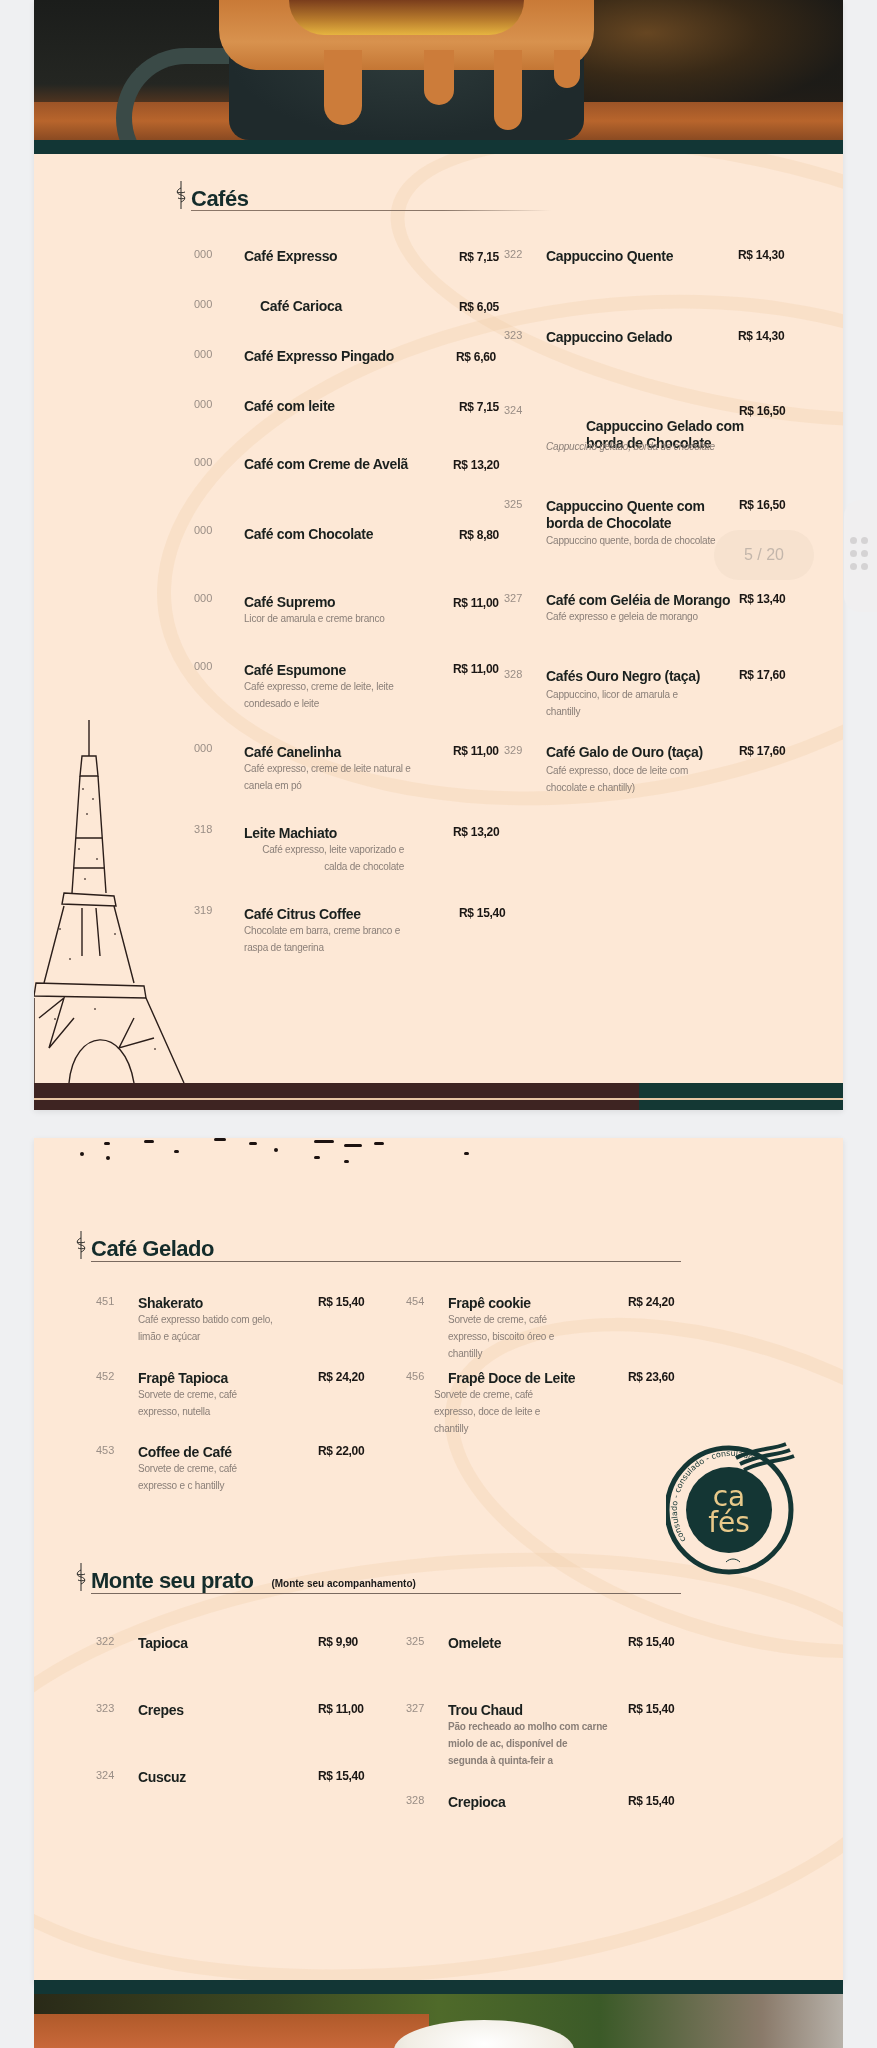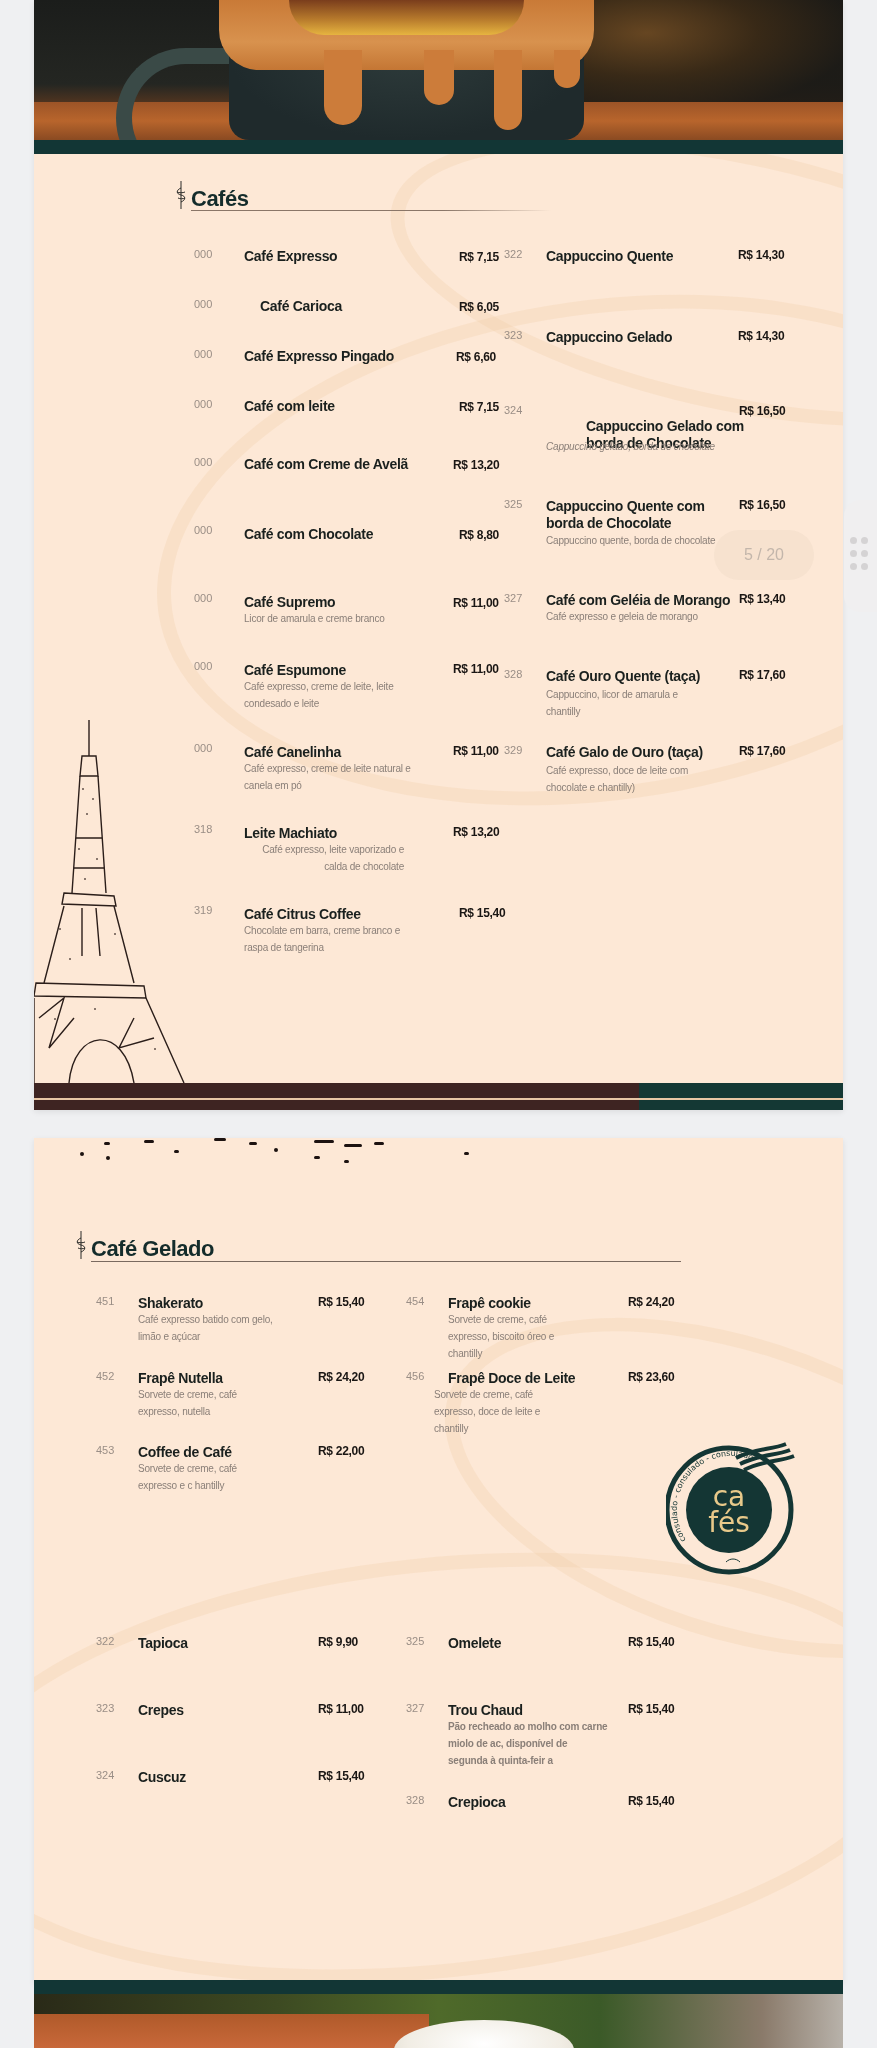--- a/index.html
+++ b/index.html
@@ -178,21 +178,21 @@
     <span class="price" style="left:235px; top:0;">R$ 16,50</span>
   </div>
   <div class="item" style="left:470px; top:592px; width:310px;">
     <span class="code">327</span>
     <span class="name" style="left:42px; top:0;">Café com Geléia de Morango</span>
     <span class="desc" style="left:42px; top:16px; width:200px;">Café expresso e geleia de morango</span>
     <span class="price" style="left:235px; top:0;">R$ 13,40</span>
   </div>
   <div class="item" style="left:470px; top:668px; width:310px;">
     <span class="code">328</span>
-    <span class="name" style="left:42px; top:0;">Café Ouro Quente (taça)</span>
+    <span class="name" style="left:42px; top:0;">Cafés Ouro Negro (taça)</span>
     <span class="desc" style="left:42px; top:18px; width:140px;">Cappuccino, licor de amarula e chantilly</span>
     <span class="price" style="left:235px; top:0;">R$ 17,60</span>
   </div>
   <div class="item" style="left:470px; top:744px; width:310px;">
     <span class="code">329</span>
     <span class="name" style="left:42px; top:0;">Café Galo de Ouro (taça)</span>
     <span class="desc" style="left:42px; top:18px; width:150px;">Café expresso, doce de leite com chocolate e chantilly)</span>
     <span class="price" style="left:235px; top:0;">R$ 17,60</span>
   </div>
 
@@ -275,21 +275,21 @@
   </div>
 
   <div class="item" style="left:62px; top:157px; width:300px;">
     <span class="code">451</span>
     <span class="name" style="left:42px; top:0;">Shakerato</span>
     <span class="desc" style="left:42px; top:16px; width:150px;">Café expresso batido com gelo, limão e açúcar</span>
     <span class="price" style="left:222px; top:0;">R$ 15,40</span>
   </div>
   <div class="item" style="left:62px; top:232px; width:300px;">
     <span class="code">452</span>
-    <span class="name" style="left:42px; top:0;">Frapê Nutella</span>
+    <span class="name" style="left:42px; top:0;">Frapê Tapioca</span>
     <span class="desc" style="left:42px; top:16px; width:110px;">Sorvete de creme, café expresso, nutella</span>
     <span class="price" style="left:222px; top:0;">R$ 24,20</span>
   </div>
   <div class="item" style="left:62px; top:306px; width:300px;">
     <span class="code">453</span>
     <span class="name" style="left:42px; top:0;">Coffee de Café</span>
     <span class="desc" style="left:42px; top:16px; width:110px;">Sorvete de creme, café expresso e c hantilly</span>
     <span class="price" style="left:222px; top:0;">R$ 22,00</span>
   </div>
 
@@ -312,20 +312,28 @@
     <path d="M70 18 C90 8 105 10 120 4 M74 24 C94 14 109 16 124 10 M78 30 C98 20 113 22 128 16" stroke="#143634" stroke-width="4" fill="none"></path>
     <text x="63" y="66" text-anchor="middle" font-family="DejaVu Sans, sans-serif" font-size="28" fill="#e8c98a">ca</text>
     <text x="63" y="92" text-anchor="middle" font-family="DejaVu Sans, sans-serif" font-size="28" fill="#e8c98a">fés</text>
     <path id="ringpath" d="M 20 100 A 52 52 0 1 1 110 40" fill="none"></path>
     <text font-family="DejaVu Sans, sans-serif" font-size="8" fill="#143634">
       <textPath href="#ringpath">consulado - consulado - consulado</textPath>
     </text>
     <path d="M60 122 C64 118 70 118 74 122" stroke="#143634" stroke-width="1" fill="none"></path>
   </svg>
 
+  <div class="section-head" style="left:40px; top:424px;">
+    <svg class="flourish" viewBox="0 0 14 30">
+      <path d="M7 1 L7 29 M7 8 C2 10 2 14 7 15 C12 16 12 20 7 22 M3 12 C5 13 9 13 11 12 M4 18 C6 19 9 19 11 18" stroke="#2a2a28" stroke-width="1" fill="none"></path>
+    </svg>
+    <span class="title" style="font-size:22px;">Monte seu prato</span>
+    <span style="font-family:'Liberation Sans', sans-serif; font-size:10px; font-weight:700; color:#1a1a1a; margin-left:18px; margin-bottom:3px; white-space:nowrap;">(Monte seu acompanhamento)</span>
+    <div class="rule" style="left:17px; top:31px; width:590px; background:#7a6a60;"></div>
+  </div>
 
   <div class="item" style="left:62px; top:497px; width:300px;">
     <span class="code">322</span>
     <span class="name" style="left:42px; top:0;">Tapioca</span>
     <span class="price" style="left:222px; top:0;">R$ 9,90</span>
   </div>
   <div class="item" style="left:62px; top:564px; width:300px;">
     <span class="code">323</span>
     <span class="name" style="left:42px; top:0;">Crepes</span>
     <span class="price" style="left:222px; top:0;">R$ 11,00</span>

